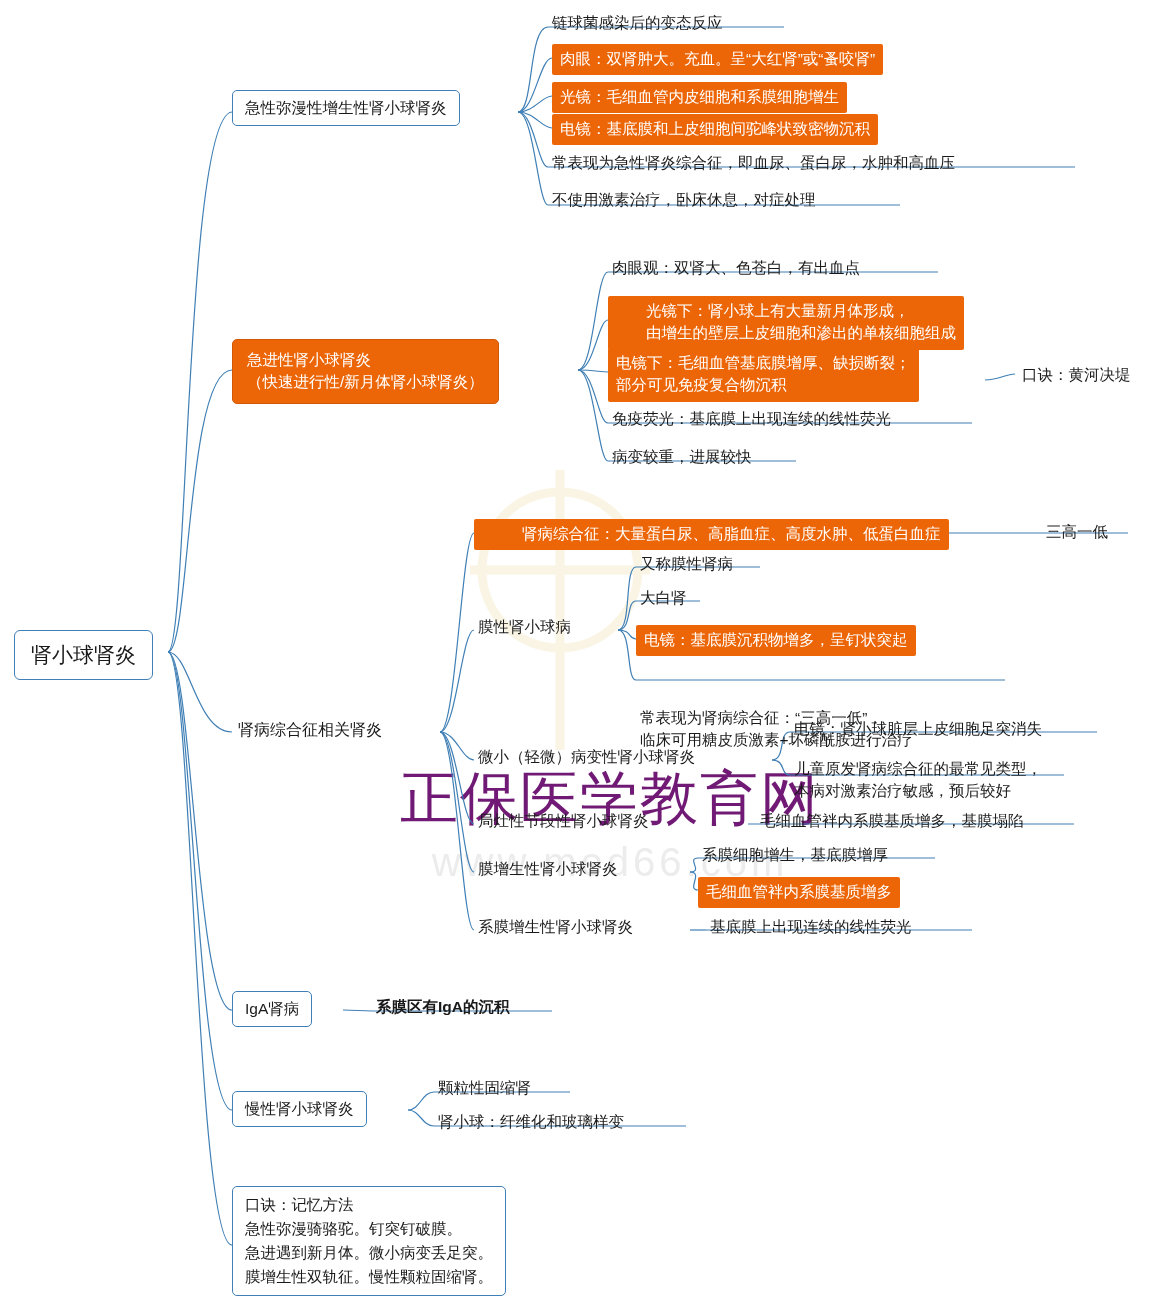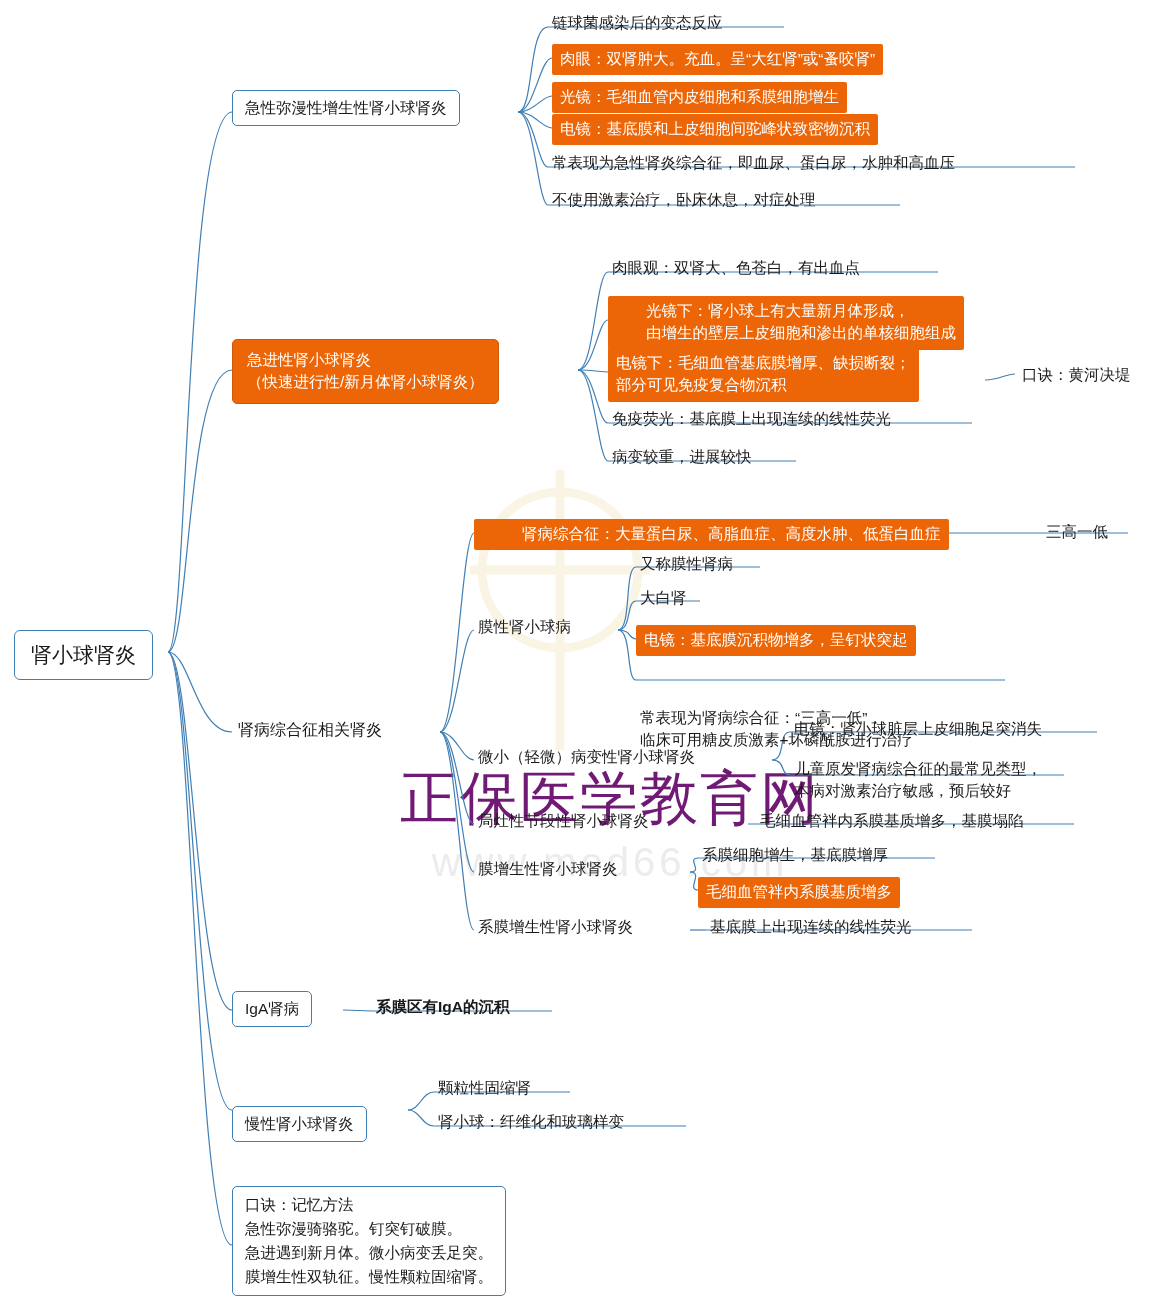--- a/index.html
+++ b/index.html
@@ -227,21 +227,21 @@
   <div class="node plain" style="left:474px; top:856px;">膜增生性肾小球肾炎</div>
   <div class="node plain" style="left:698px; top:842px;">系膜细胞增生，基底膜增厚</div>
   <div class="node hl" style="left:698px; top:877px;">毛细血管袢内系膜基质增多</div>
 
   <div class="node plain" style="left:474px; top:914px;">系膜增生性肾小球肾炎</div>
   <div class="node plain" style="left:706px; top:914px;">基底膜上出现连续的线性荧光</div>
 
   <div class="node boxed" style="left:232px; top:991px;">IgA肾病</div>
   <div class="node plain" style="left:372px; top:994px;font-weight:bold;">系膜区有IgA的沉积</div>
 
-  <div class="node boxed" style="left:232px; top:1091px;margin-top:15px;">慢性肾小球肾炎</div>
+  <div class="node boxed" style="left:232px; top:1091px;">慢性肾小球肾炎</div>
   <div class="node plain" style="left:434px; top:1075px;">颗粒性固缩肾</div>
   <div class="node plain" style="left:434px; top:1109px;">肾小球：纤维化和玻璃样变</div>
 
   <div class="node boxed" style="left:232px; top:1186px; line-height:1.55;">口诀：记忆方法
 急性弥漫骑骆驼。钉突钉破膜。
 急进遇到新月体。微小病变丢足突。
 膜增生性双轨征。慢性颗粒固缩肾。</div>
 
 </div>
 

